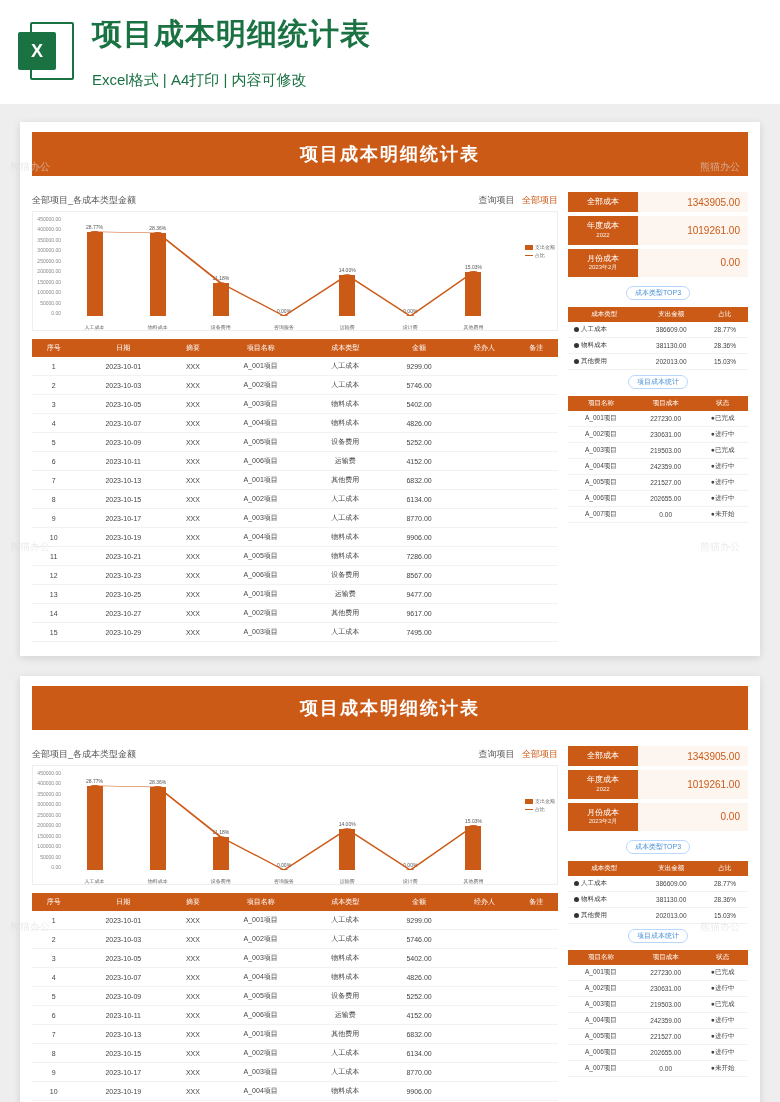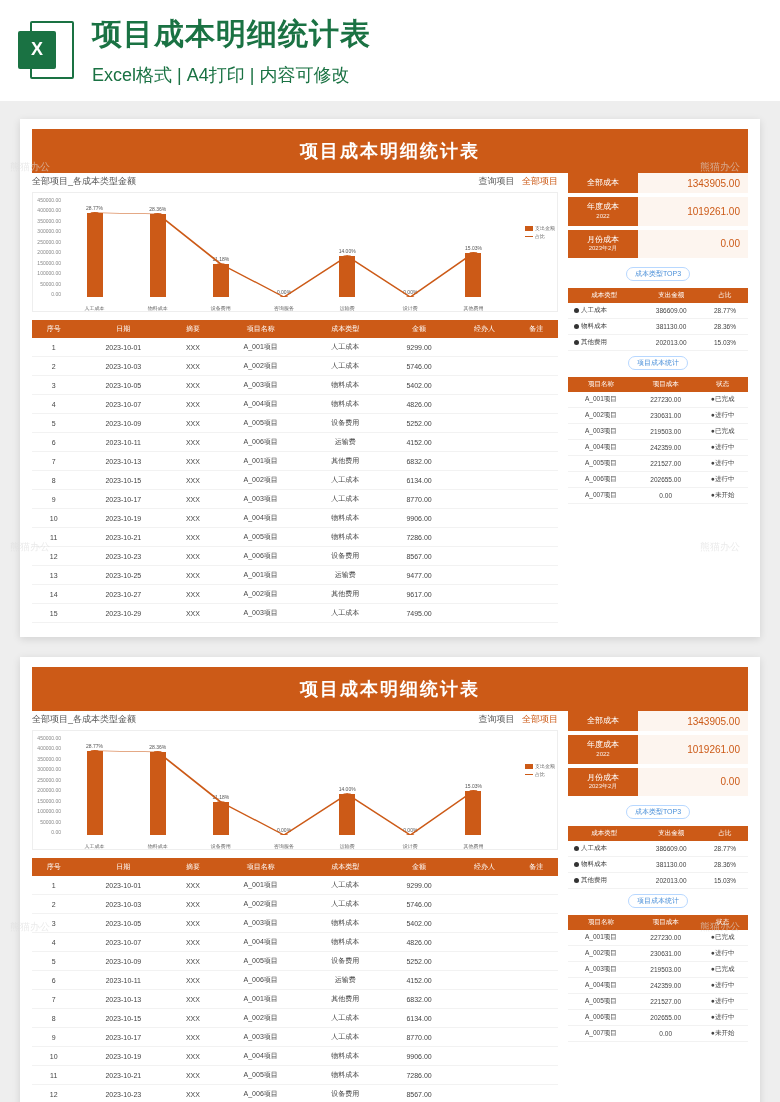--- a/index.html
+++ b/index.html
@@ -3,26 +3,26 @@
 <meta charset="utf-8">
 <style>
 *{margin:0;padding:0;box-sizing:border-box;font-family:"Microsoft YaHei",Arial,sans-serif}
 body{width:780px;background:#f0f0f0}
 .top-banner{background:#fff;padding:14px 18px;display:flex;align-items:center;gap:14px}
 .excel-logo{width:60px;height:60px;position:relative;flex-shrink:0}
 .excel-back{position:absolute;left:12px;top:0;width:44px;height:58px;background:#fff;border:2px solid #1a7243;border-radius:2px}
 .excel-front{position:absolute;left:0;top:10px;width:38px;height:38px;background:#1a7243;border-radius:2px;display:flex;align-items:center;justify-content:center;color:#fff;font-weight:bold;font-size:18px}
 .top-titles{flex:1}
 .main-title{font-size:30px;font-weight:bold;color:#1a7243;letter-spacing:1px}
-.sub-title{font-size:18px;color:#1a7243;margin-top:8px}
+.sub-title{font-size:15px;color:#1a7243;margin-top:16px}
 .watermark{position:absolute;color:#ddd;font-size:10px;opacity:.6;pointer-events:none;z-index:50}
 .page-wrap{background:#eee;padding:18px 20px;position:relative}
 .sheet{background:#fff;margin:0 auto 20px;padding:10px 12px 14px;box-shadow:0 2px 8px rgba(0,0,0,.12);position:relative}
 .sheet-title{background:#cc5a17;color:#fff;text-align:center;font-size:18px;font-weight:bold;padding:10px 0;letter-spacing:2px}
-.body-row{display:flex;gap:10px;margin-top:0}
+.body-row{display:flex;gap:10px;margin-top:16px}
 .left-col{flex:1;min-width:0}
 .right-col{width:180px;flex-shrink:0}
 .chart-head{display:flex;justify-content:space-between;align-items:center;font-size:9px;color:#555;padding:2px 0}
 .chart-head .link{color:#cc5a17}
 .chart-box{height:120px;border:1px solid #eee;position:relative;padding:4px 6px 14px 30px;margin-top:2px}
 .yaxis{position:absolute;left:0;top:4px;bottom:14px;width:28px;display:flex;flex-direction:column;justify-content:space-between;text-align:right;font-size:5px;color:#888}
 .plot{position:absolute;left:30px;right:52px;top:6px;bottom:14px}
 .xcats{position:absolute;left:30px;right:52px;bottom:0;display:flex;font-size:5px;color:#666}
 .xcats span{flex:1;text-align:center}
 .bar{position:absolute;bottom:0;width:16px;background:#cc5a17}

